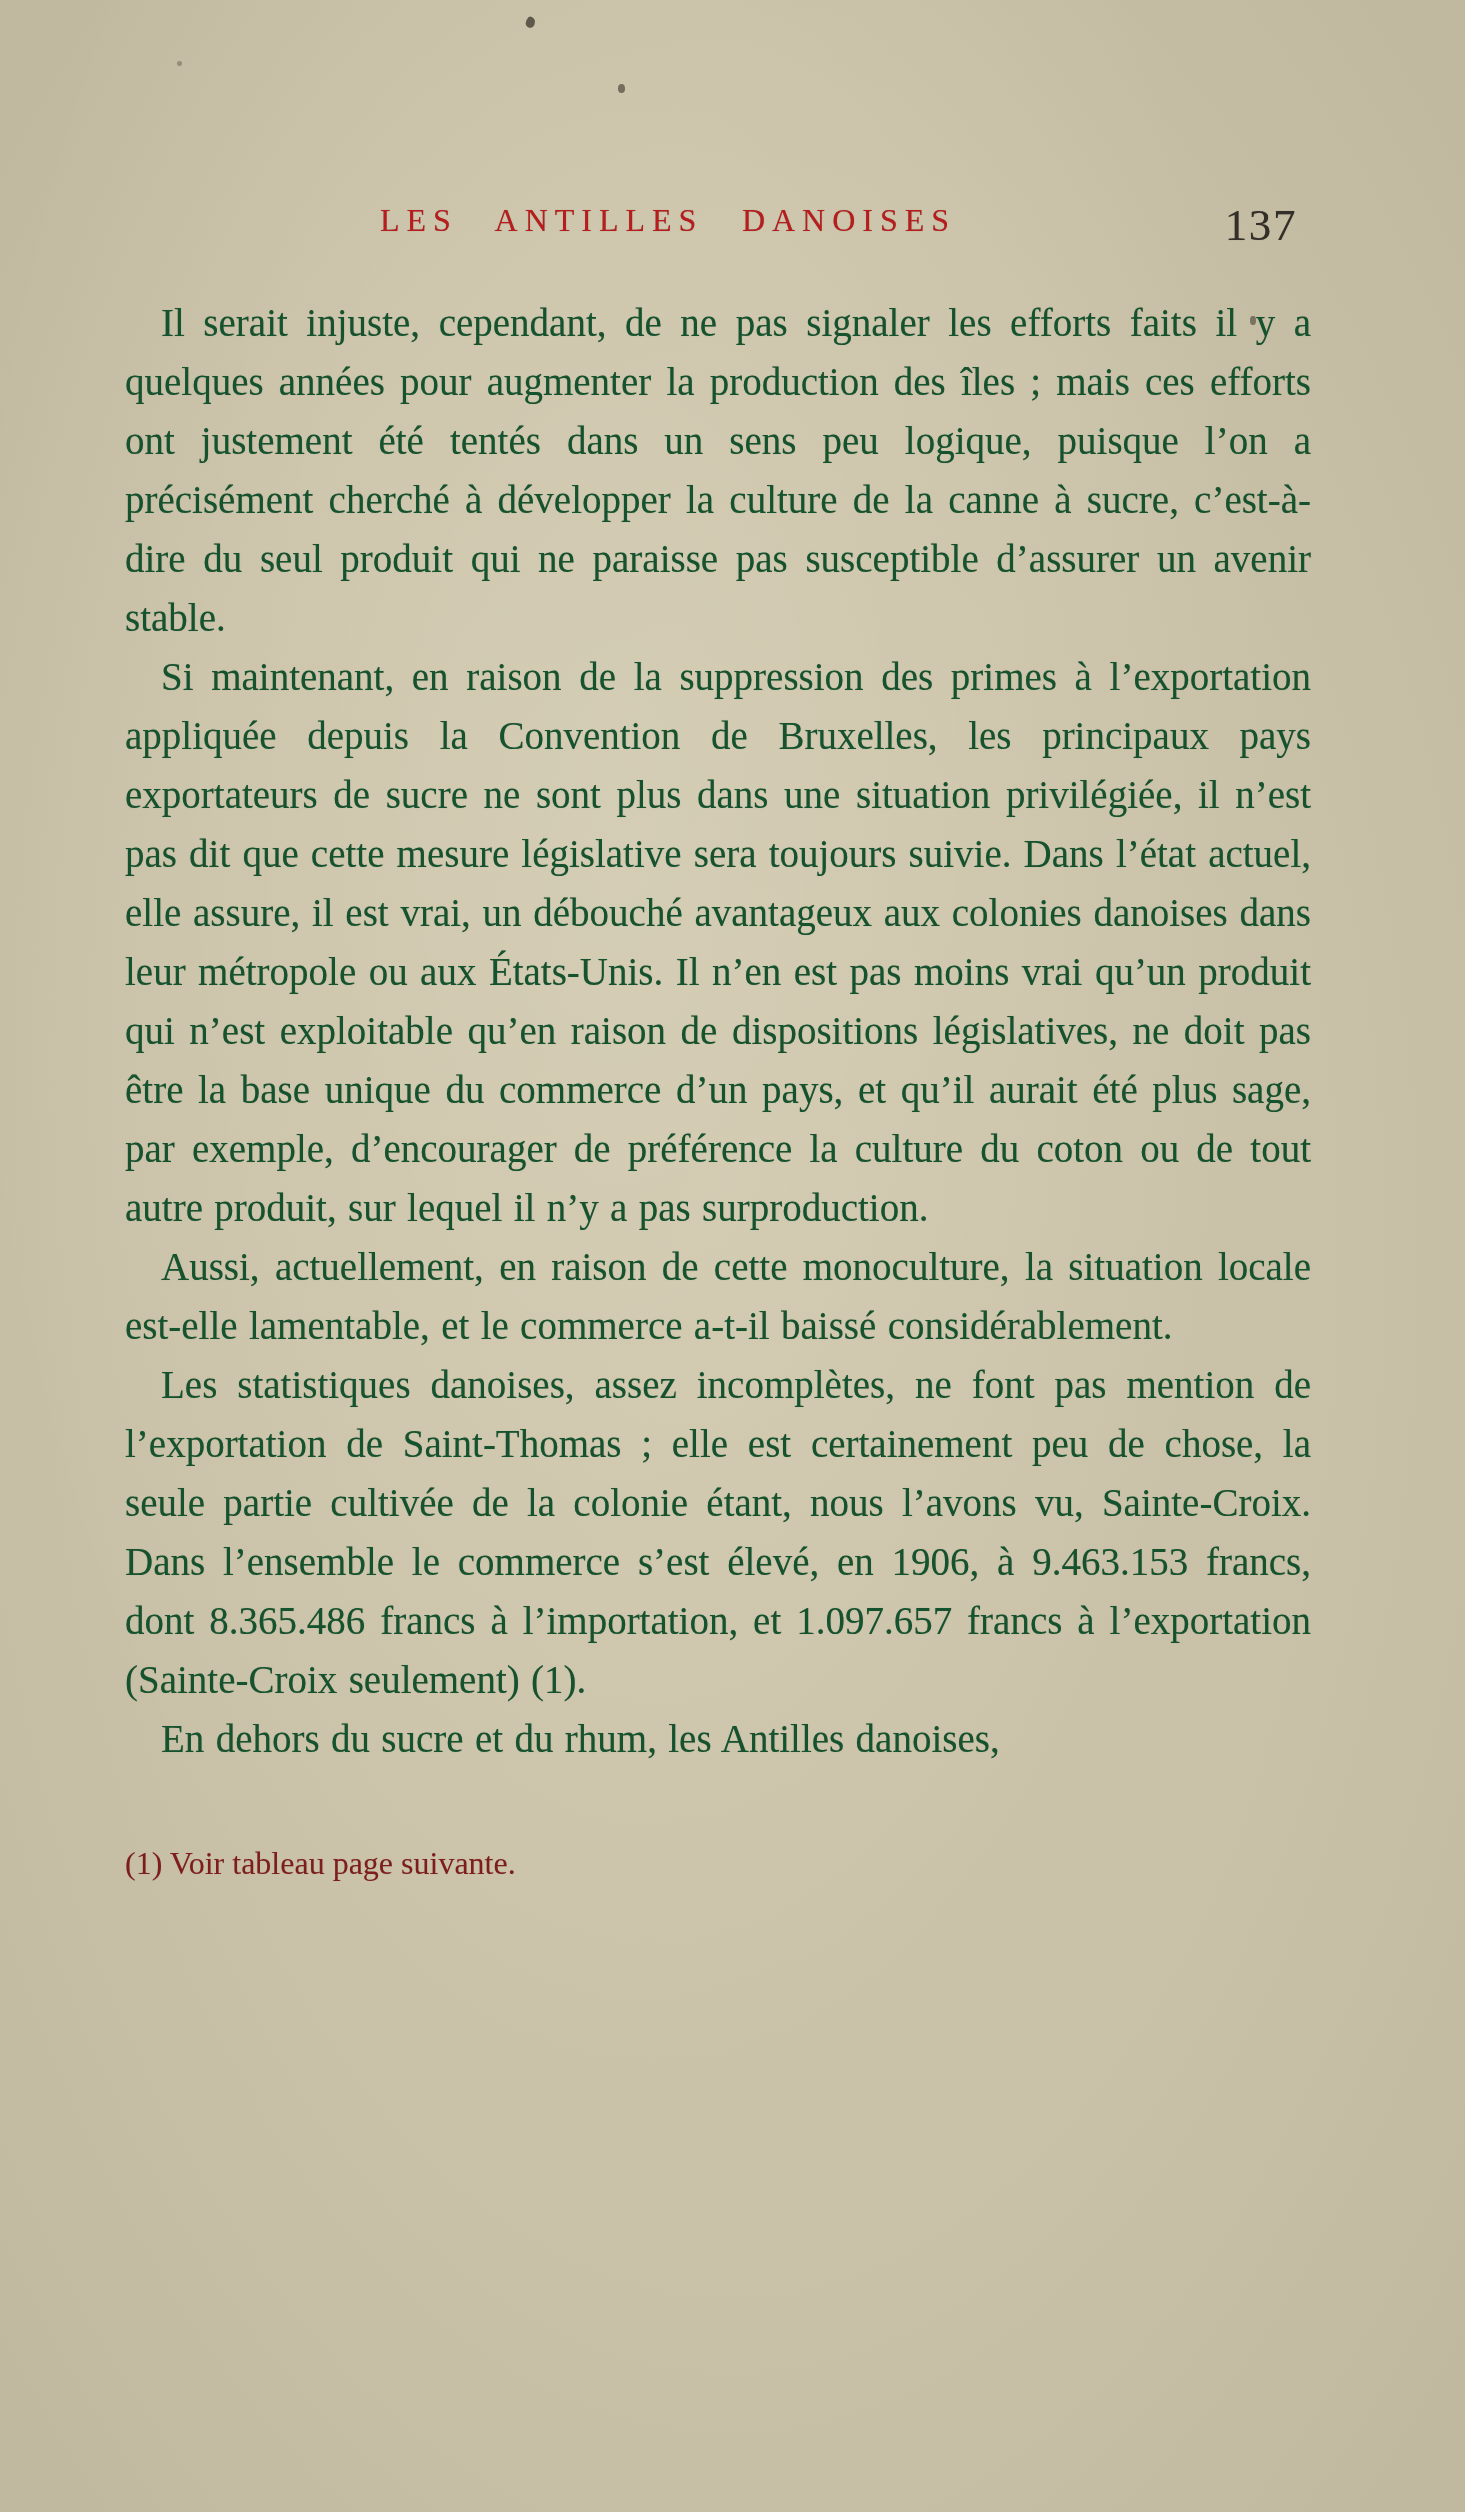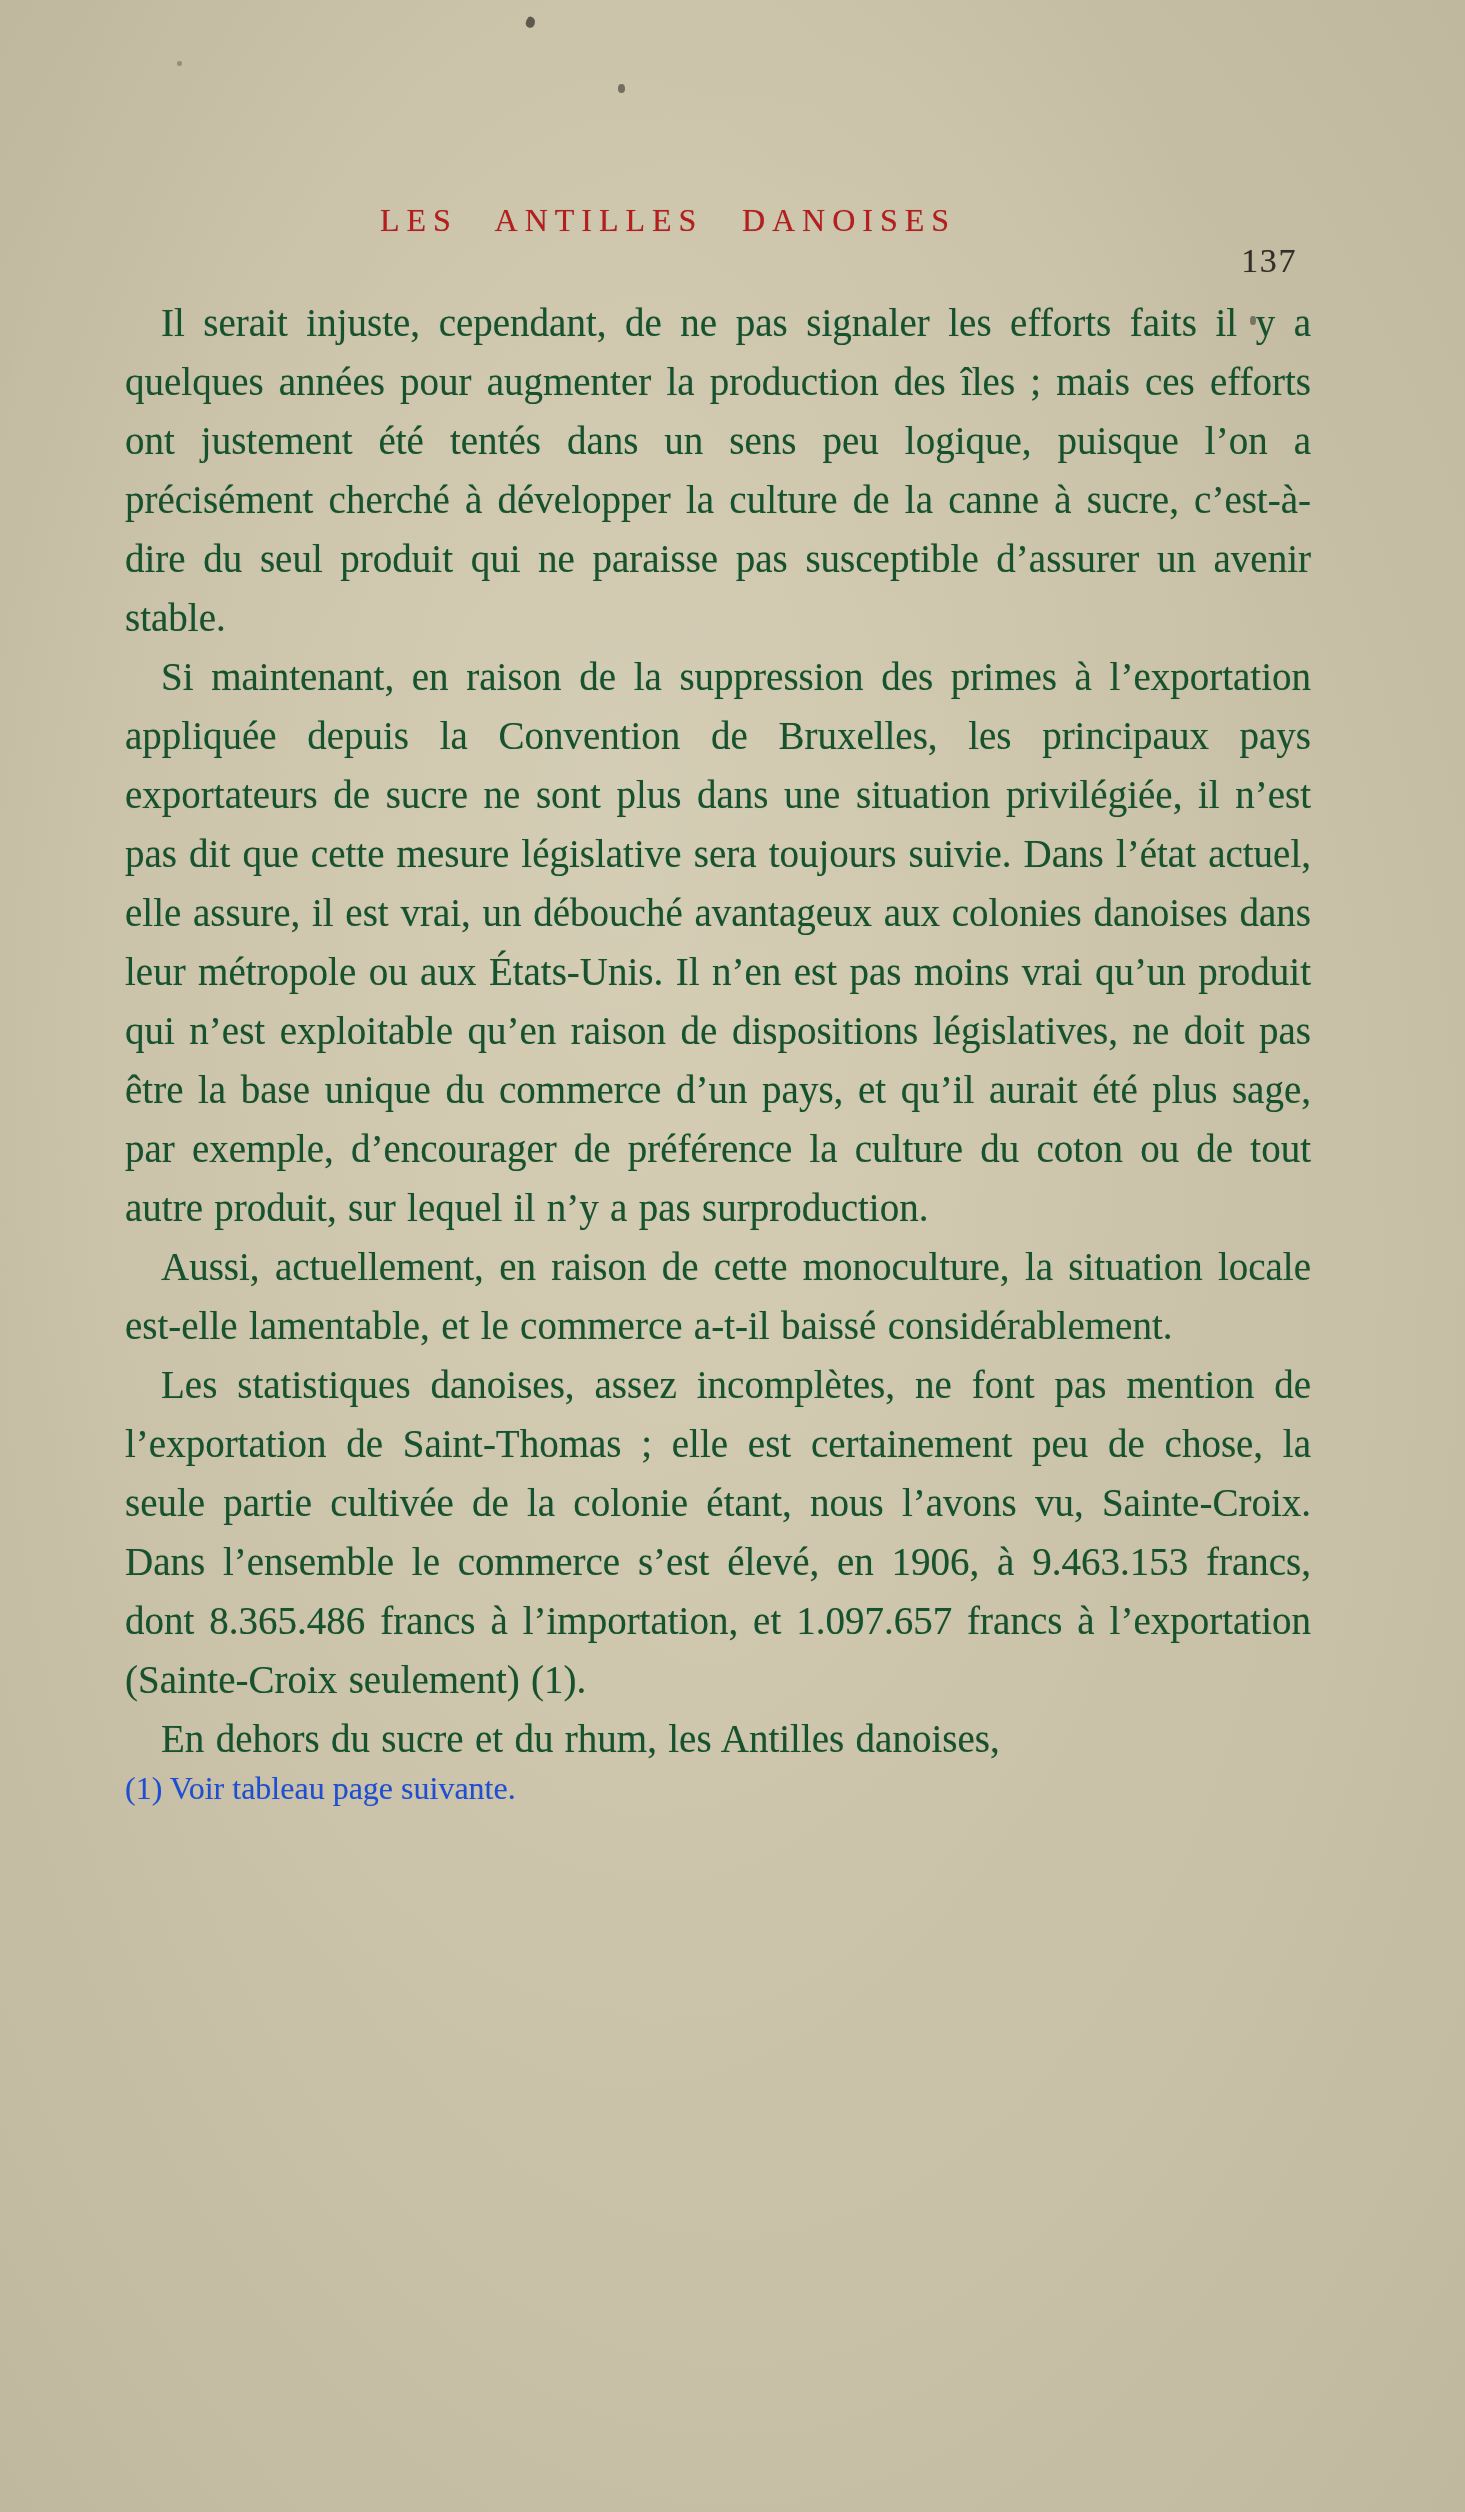--- a/index.html
+++ b/index.html
@@ -44,42 +44,42 @@
     font-size: 32px;
     letter-spacing: 7px;
     word-spacing: 23.5px;
     color: #b91c1c;
     text-shadow: 0 0 0.8px rgba(51,46,39,0.45);
   }
   .page-number {
     position: absolute;
     right: 14px;
     top: -3.1px;
-    font-size: 34px;
+    font-size: 45px;
     letter-spacing: 1.6px;
     color: #332e27;
     text-shadow: 0 0 0.8px rgba(51,46,39,0.45);
-    margin-top: 43px;
   }
 
   .text-block p.para {
     margin: 0;
     font-size: 39px;
     line-height: 59px;
     text-align: justify;
     text-indent: 36px;
     color: #14532d;
     text-shadow: 0 0 0.8px rgba(51,46,39,0.35);
     word-spacing: 1.6px;
   }
 
   .footnote {
+    margin-top: 75px;
     font-size: 32px;
     line-height: 41px;
-    color: #1d4ed8;
+    color: #7f1d1d;
     text-shadow: 0 0 0.8px rgba(87,80,63,0.3);
   }
 
   
   .speck {
     position: absolute;
     background: #3a352c;
     border-radius: 50%;
     opacity: 0.75;
   }

